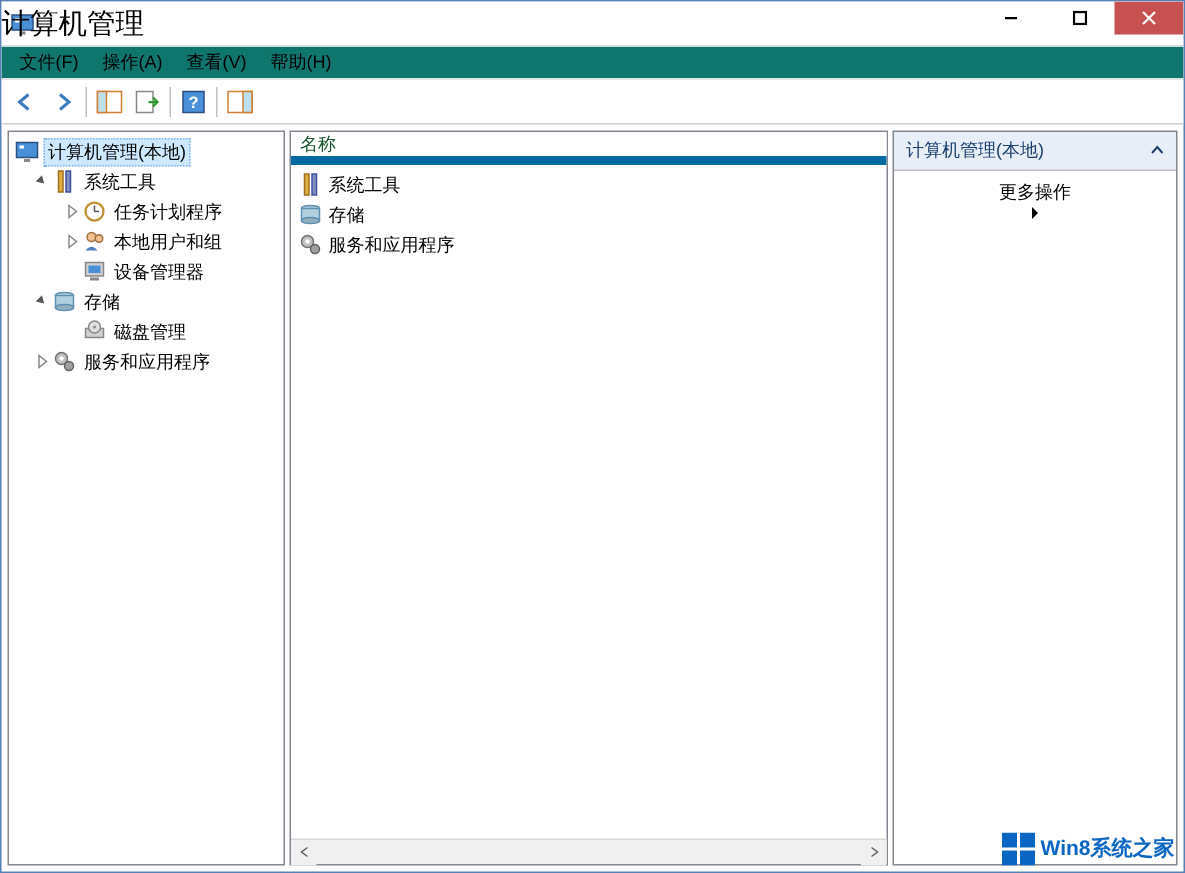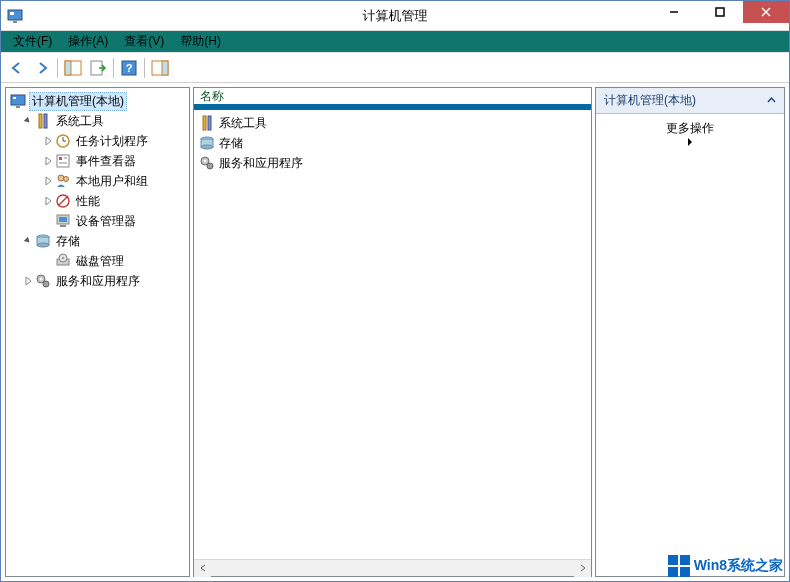--- a/index.html
+++ b/index.html
@@ -1,19 +1,19 @@
 <!DOCTYPE html>
 <html><head>
 <meta charset="utf-8">
 <style>
 * { margin: 0; padding: 0; box-sizing: border-box; }
 body { font-family: "Microsoft YaHei", "SimSun", Tahoma, sans-serif; font-size: 12px; background: #fff; width: 790px; height: 582px; position: relative; overflow: hidden; border: 1px solid #5882b5; }
 .titlebar { height: 30px; background: #fff; display: flex; align-items: center; position: relative; border-bottom: 1px solid #dcdcdc; }
 .titlebar .app-icon { width: 16px; height: 16px; margin: 0 6px; }
-.titlebar .title { position: absolute; left: 0; right: 0; text-align: center; font-size: 13px; color: #000; pointer-events: none; }
+.titlebar .title { position: absolute; left: 0; right: 0; text-align: left; font-size: 19px; color: #000; pointer-events: none; }
 .window-controls { position: absolute; right: 0; top: 0; display: flex; height: 22px; }
 .window-controls .ctrl { width: 46px; height: 22px; display: flex; align-items: center; justify-content: center; cursor: pointer; }
 .window-controls .ctrl svg { pointer-events: none; }
 .window-controls .close { background: #c75050; }
 .menubar { height: 22px; display: flex; align-items: center; padding: 0 4px; border-bottom: 1px solid #e5e5e5; background: #0f766e; }
 .menubar .menu-item { padding: 2px 8px; cursor: default; color: #000; }
 .toolbar { height: 30px; display: flex; align-items: center; padding: 2px 4px; gap: 1px; border-bottom: 1px solid #d0d0d0; background: #fff; }
 .toolbar .tb-btn { width: 24px; height: 24px; display: flex; align-items: center; justify-content: center; border: 1px solid transparent; cursor: pointer; }
 .toolbar .sep { width: 1px; height: 20px; background: #c0c0c0; margin: 0 2px; }
 .content { display: flex; height: calc(582px - 30px - 22px - 30px - 2px); padding: 4px; gap: 3px; }
@@ -166,56 +166,26 @@
         <span class="label">任务计划程序</span>
       </div>
       <div class="tree-node d2">
         <span class="expand">
             <svg width="10" height="10">
               <path d="M3 1 L8 5 L3 9 Z" fill="none" stroke="#888"></path>
             </svg>
           </span>
         <span class="icon">
             <svg width="16" height="16">
-              <rect x="2" y="2" width="12" height="12" fill="#fff" stroke="#888"></rect>
-              <rect x="4" y="4" width="3" height="3" fill="#d05050"></rect>
-              <line x1="9" y1="5" x2="12" y2="5" stroke="#888"></line>
-              <line x1="4" y1="10" x2="12" y2="10" stroke="#888"></line>
-            </svg>
-          </span>
-        <span class="label">事件查看器</span>
-      </div>
-      <div class="tree-node d2">
-        <span class="expand">
-            <svg width="10" height="10">
-              <path d="M3 1 L8 5 L3 9 Z" fill="none" stroke="#888"></path>
-            </svg>
-          </span>
-        <span class="icon">
-            <svg width="16" height="16">
               <circle cx="6" cy="5" r="3" fill="#f0c090" stroke="#a07040"></circle>
               <path d="M2 14 Q6 9 10 14" fill="#5080c0"></path>
               <circle cx="11" cy="6" r="2.5" fill="#f0c090" stroke="#a07040"></circle>
             </svg>
           </span>
         <span class="label">本地用户和组</span>
-      </div>
-      <div class="tree-node d2">
-        <span class="expand">
-            <svg width="10" height="10">
-              <path d="M3 1 L8 5 L3 9 Z" fill="none" stroke="#888"></path>
-            </svg>
-          </span>
-        <span class="icon">
-            <svg width="16" height="16">
-              <circle cx="8" cy="8" r="6" fill="none" stroke="#c04040" stroke-width="1.5"></circle>
-              <line x1="3" y1="13" x2="13" y2="3" stroke="#c04040" stroke-width="1.5"></line>
-            </svg>
-          </span>
-        <span class="label">性能</span>
       </div>
       <div class="tree-node d2">
         <span class="expand"></span>
         <span class="icon">
             <svg width="16" height="16">
               <rect x="2" y="2" width="12" height="9" fill="#d0d0d0" stroke="#888"></rect>
               <rect x="4" y="4" width="8" height="5" fill="#4a90d9"></rect>
               <rect x="5" y="12" width="6" height="2" fill="#888"></rect>
             </svg>
           </span>

